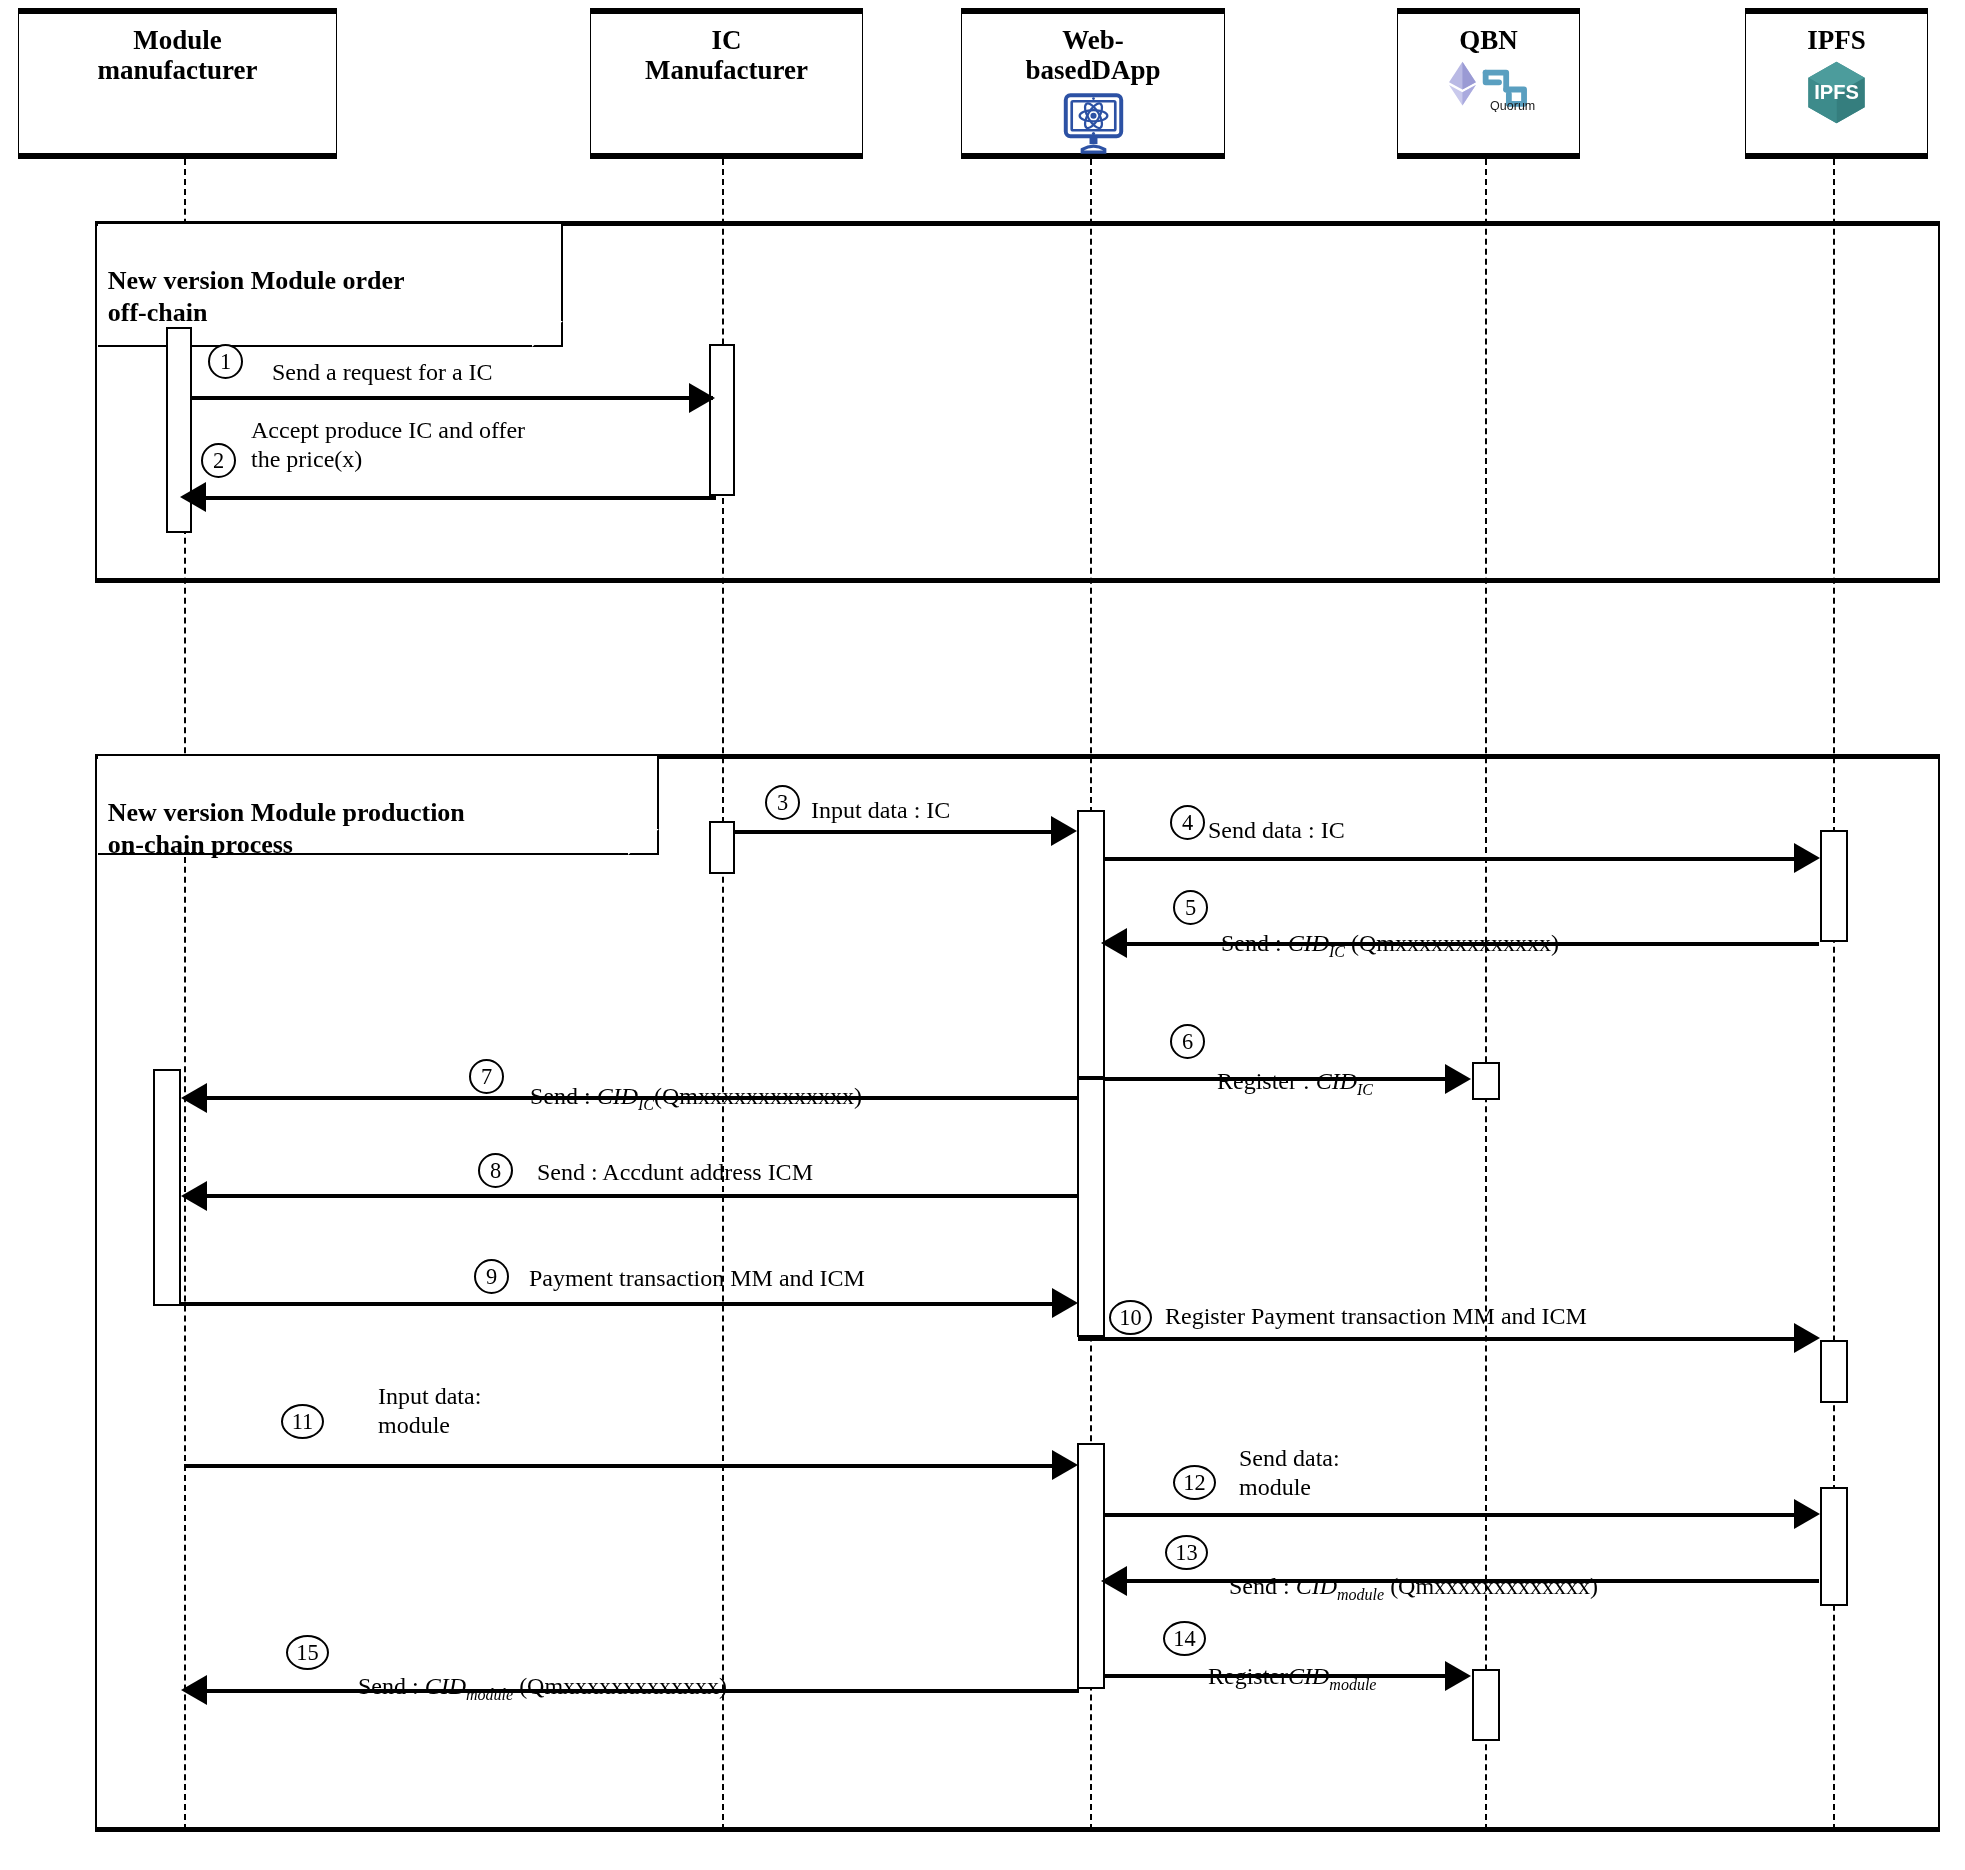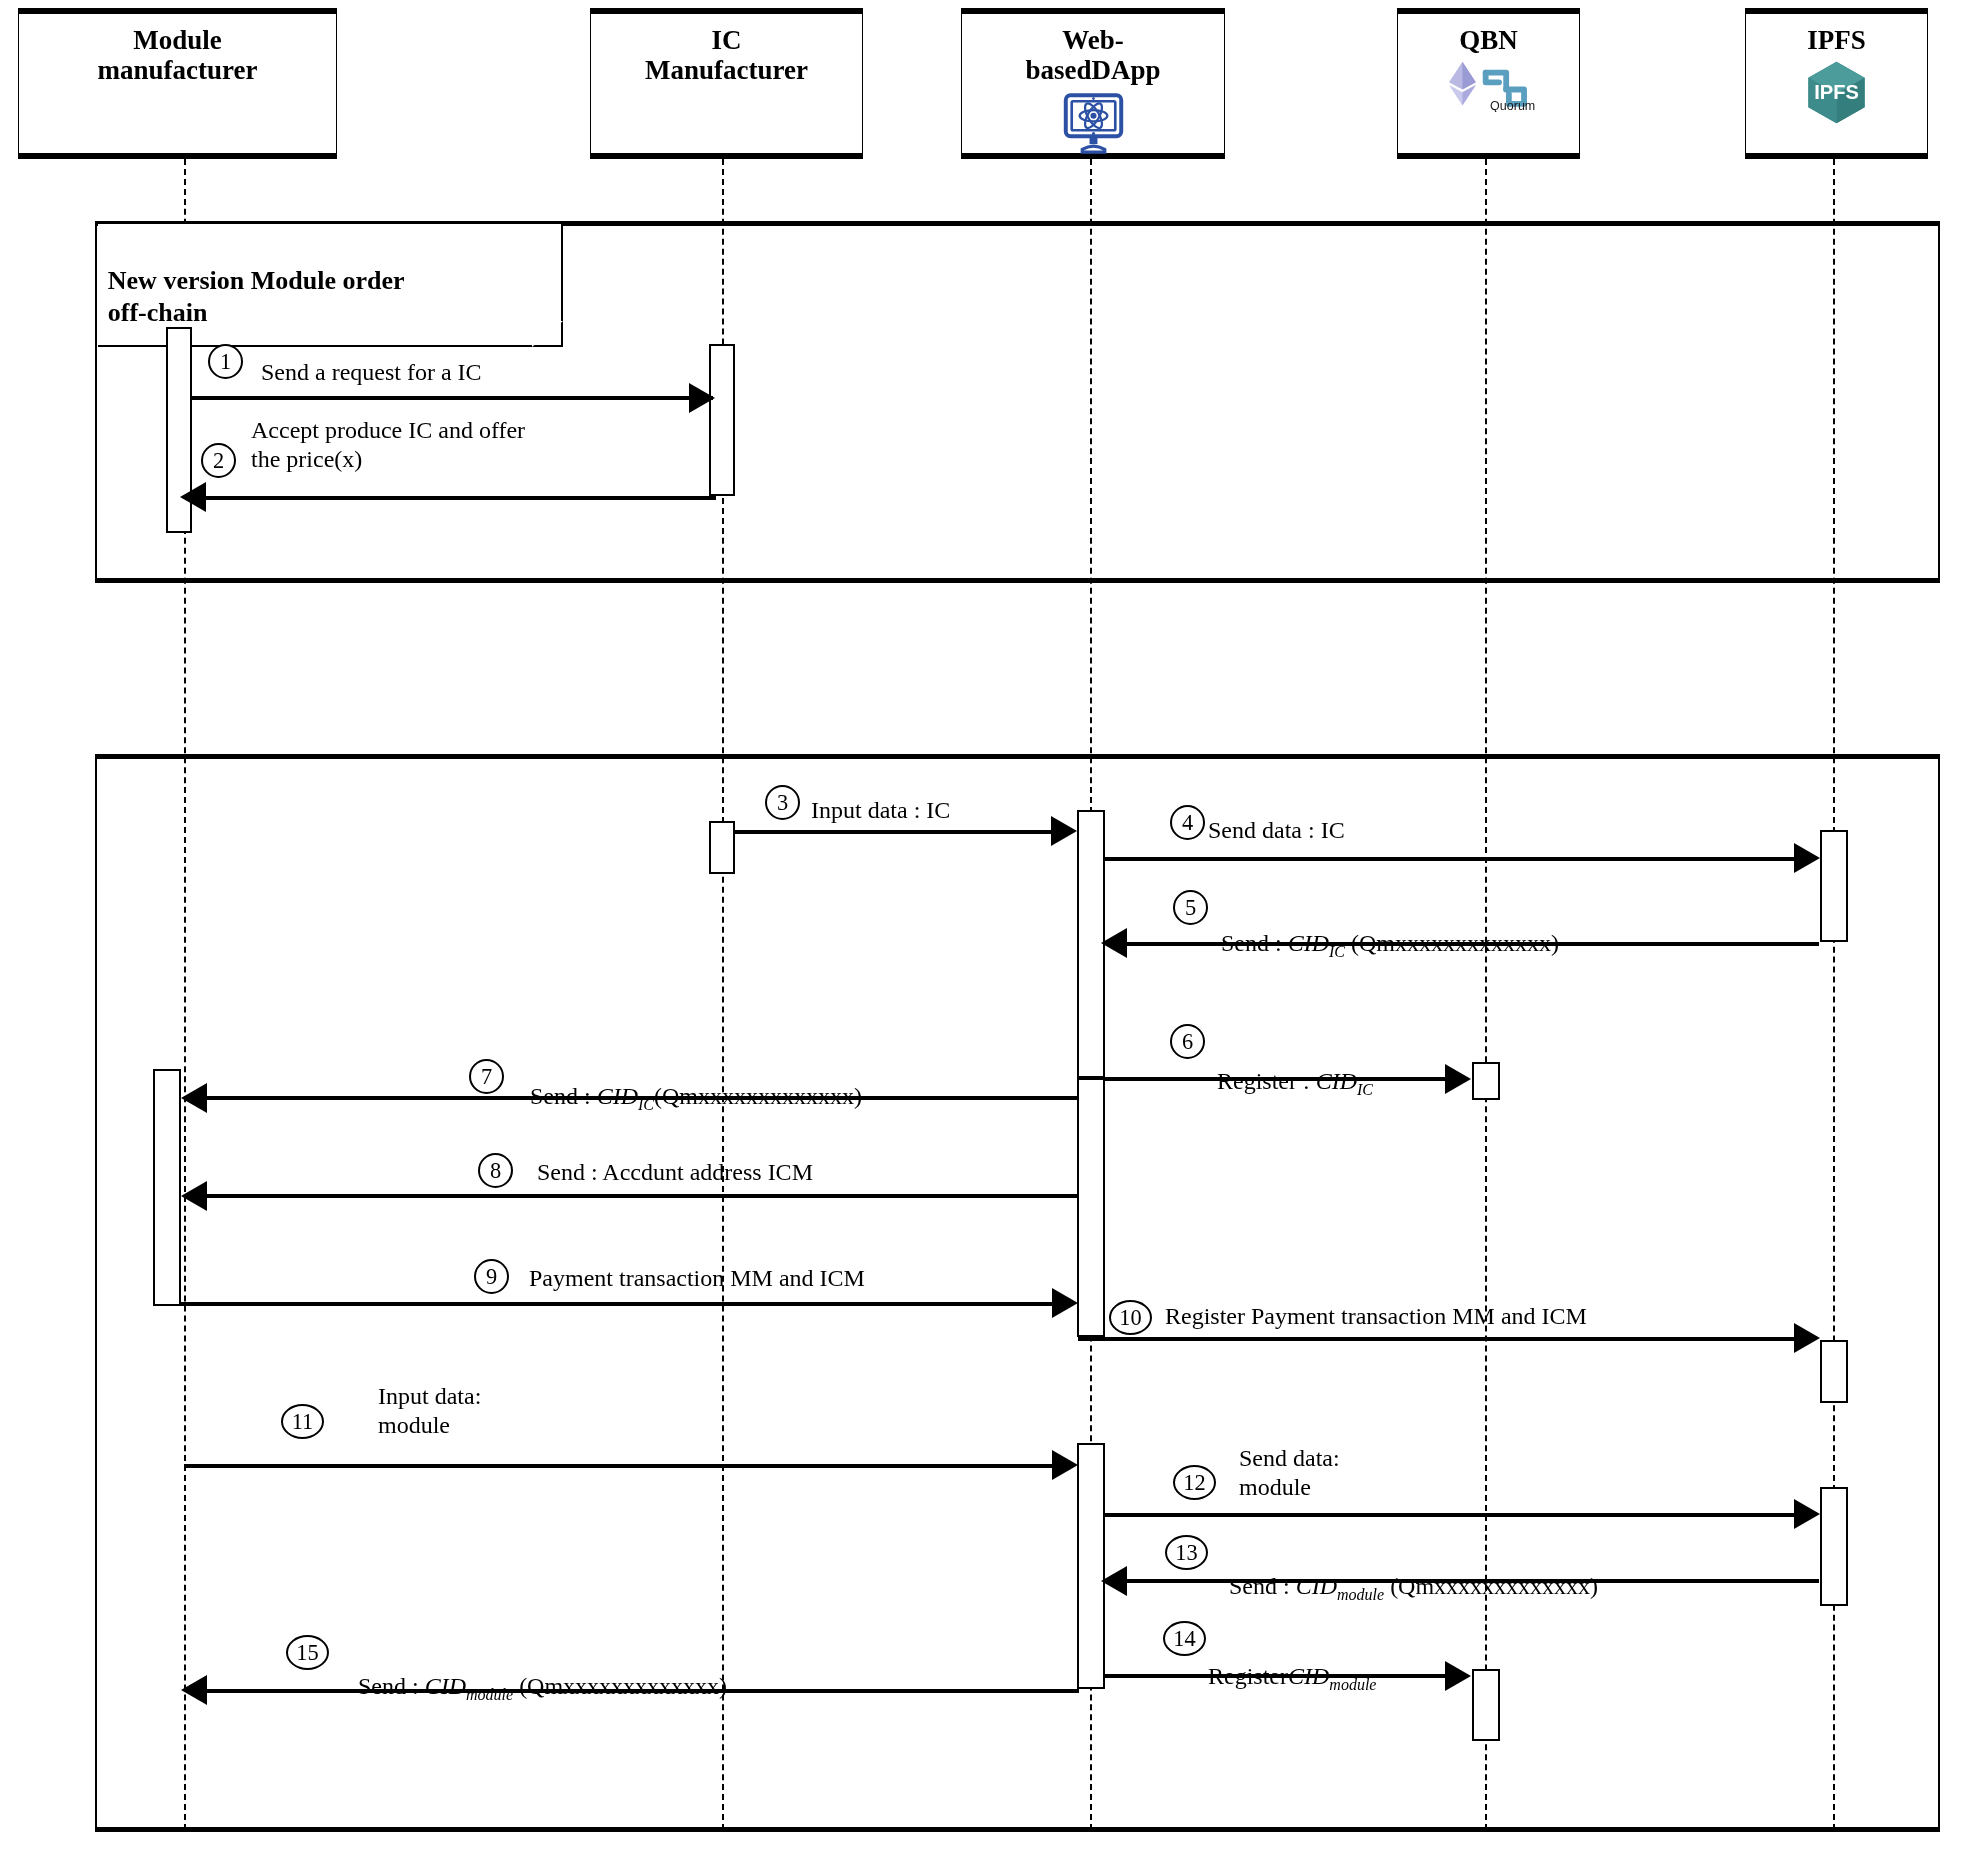--- a/index.html
+++ b/index.html
@@ -219,31 +219,35 @@
 
   <div class="activation" style="left:166px; top:327px; width:26px; height:206px;"></div>
 
   <div class="activation" style="left:709px; top:344px; width:26px; height:152px;"></div>
 
   <div class="msg-line" style="left:192px; top:396px; width:521px;"></div>
   <div class="arrow-right" style="left:689px; top:383px;"></div>
   <div class="seq-num" style="left:208px; top:344px;">
       <span>1</span>
     </div>
-  <div class="msg-label" style="left:261px; top:358px;"><span>Send a request for a IC</span></div>
+  <div class="msg-label" style="left:272px; top:358px;"><span>Send a request for a IC</span></div>
 
   <div class="msg-line" style="left:206px; top:496px; width:510px;"></div>
   <div class="arrow-left" style="left:180px; top:482px;"></div>
   <div class="seq-num" style="left:201px; top:443px;">
       <span>2</span>
     </div>
   <div class="msg-label" style="left:251px; top:416px;"><span>Accept  produce IC and offer
 the price(x)</span></div>
 
   <div class="fragment" style="left:95px; top:754px; width:1845px; height:1078px;"></div>
+  <div class="fragment-label" style="left:98px; top:756px; width:561px; height:99px;">
+    <span>New version Module production
+on-chain process</span>
+  </div>
 
   <div class="activation" style="left:709px; top:821px; width:26px; height:53px;"></div>
 
   <div class="activation" style="left:1077px; top:810px; width:28px; height:268px;"></div>
 
   <div class="activation" style="left:1820px; top:830px; width:28px; height:112px;"></div>
 
   <div class="activation" style="left:1472px; top:1062px; width:28px; height:38px;"></div>
 
   <div class="msg-line" style="left:735px; top:830px; width:322px;"></div>

